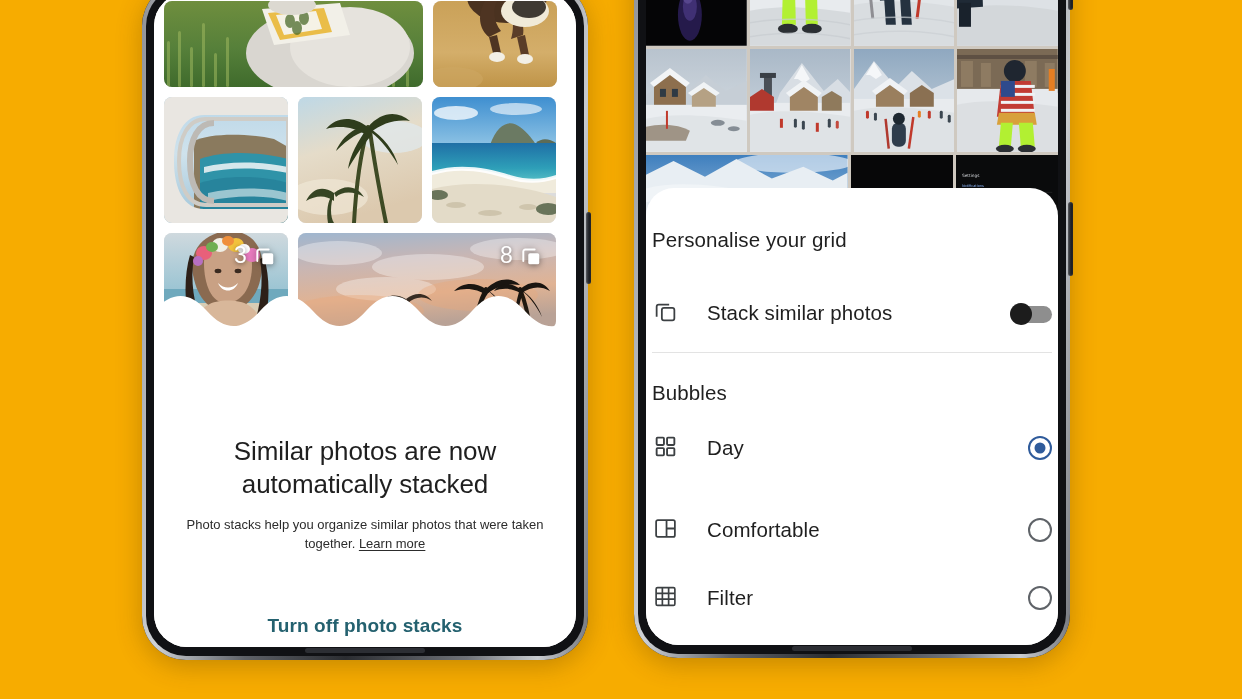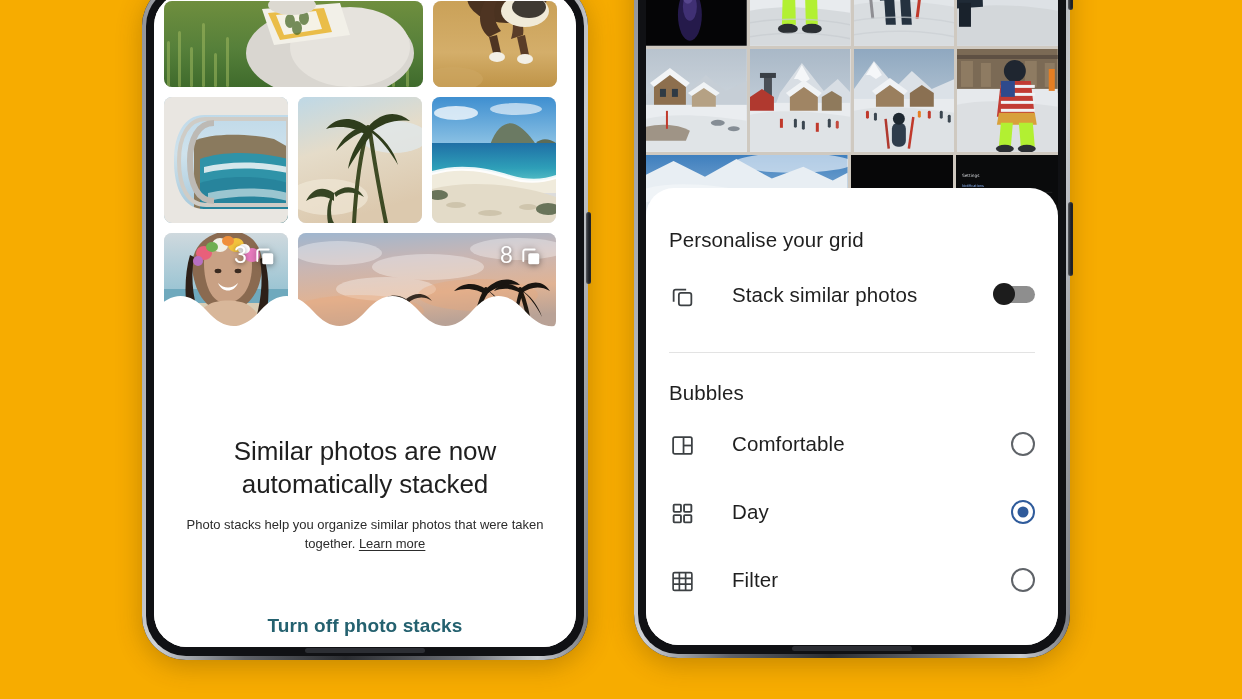--- a/index.html
+++ b/index.html
@@ -188,34 +188,34 @@
   .grid-right .row { gap: 3px; }
   .grid-right .tile { border-radius: 0; }
 
   
   .sheet-right {
     position: absolute;
     left: 0; right: 0; bottom: 0;
     background: #ffffff;
     border-radius: 28px 28px 0 0;
     z-index: 6;
-    padding: 0 21px;
+    padding: 0 4px;
     box-sizing: border-box;
   }
   .sheet-sec-title {
     font-size: 20.5px;
     color: #1f1f1f;
     font-weight: 400;
     padding: 40px 0 0 2px;
     letter-spacing: .1px;
   }
   .opt-row {
     display: flex;
-    align-items: flex-start;
-    gap: 36px;
+    align-items: flex-end;
+    gap: 28px;
     padding: 13px 2px;
     min-height: 42px;
     cursor: pointer;
   }
   .opt-icon {
     width: 27px; height: 27px;
     flex: 0 0 27px;
     display: flex; align-items: center; justify-content: center;
     color: #3c4043;
   }
@@ -800,43 +800,43 @@
             <span class="toggle">
               <span class="track"></span>
               <span class="knob"></span>
             </span>
           </div>
 
           <div class="divider"></div>
 
           <div class="sheet-sec-title" style="padding-top:28px">Bubbles</div>
 
-          <div class="opt-row" style="margin-top:14px">
-            <span class="opt-icon">
-              <svg width="25" height="25" viewBox="0 0 24 24" fill="none" stroke="currentColor" stroke-width="1.7">
-                <rect x="3" y="4" width="18" height="16" rx="1.6"></rect>
-                <line x1="13" y1="4" x2="13" y2="20"></line>
-                <line x1="13" y1="12" x2="21" y2="12"></line>
-              </svg>
-            </span>
-            <span class="opt-label">Comfortable</span>
-            <span class="radio"></span>
-          </div>
-
           <div class="opt-row">
             <span class="opt-icon">
               <svg width="25" height="25" viewBox="0 0 24 24" fill="none" stroke="currentColor" stroke-width="1.8">
                 <rect x="3.5" y="3.5" width="7" height="7" rx="0.8"></rect>
                 <rect x="13.5" y="3.5" width="7" height="7" rx="0.8"></rect>
                 <rect x="3.5" y="13.5" width="7" height="7" rx="0.8"></rect>
                 <rect x="13.5" y="13.5" width="7" height="7" rx="0.8"></rect>
               </svg>
             </span>
             <span class="opt-label">Day</span>
             <span class="radio checked"></span>
+          </div>
+
+          <div class="opt-row" style="margin-top:14px">
+            <span class="opt-icon">
+              <svg width="25" height="25" viewBox="0 0 24 24" fill="none" stroke="currentColor" stroke-width="1.7">
+                <rect x="3" y="4" width="18" height="16" rx="1.6"></rect>
+                <line x1="13" y1="4" x2="13" y2="20"></line>
+                <line x1="13" y1="12" x2="21" y2="12"></line>
+              </svg>
+            </span>
+            <span class="opt-label">Comfortable</span>
+            <span class="radio"></span>
           </div>
 
           <div class="opt-row">
             <span class="opt-icon">
               <svg width="25" height="25" viewBox="0 0 24 24" fill="none" stroke="currentColor" stroke-width="1.6">
                 <rect x="3" y="3.5" width="18" height="17" rx="1.4"></rect>
                 <line x1="3" y1="9" x2="21" y2="9"></line>
                 <line x1="3" y1="14.5" x2="21" y2="14.5"></line>
                 <line x1="9" y1="3.5" x2="9" y2="20.5"></line>
                 <line x1="15" y1="3.5" x2="15" y2="20.5"></line>

